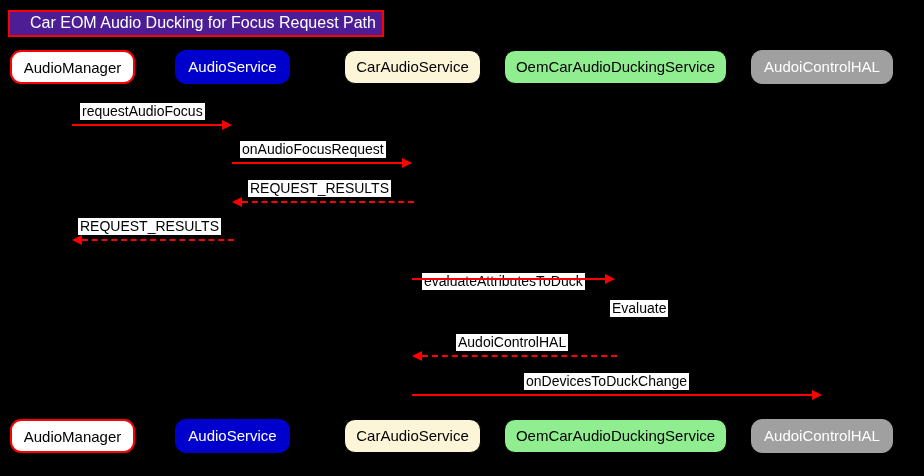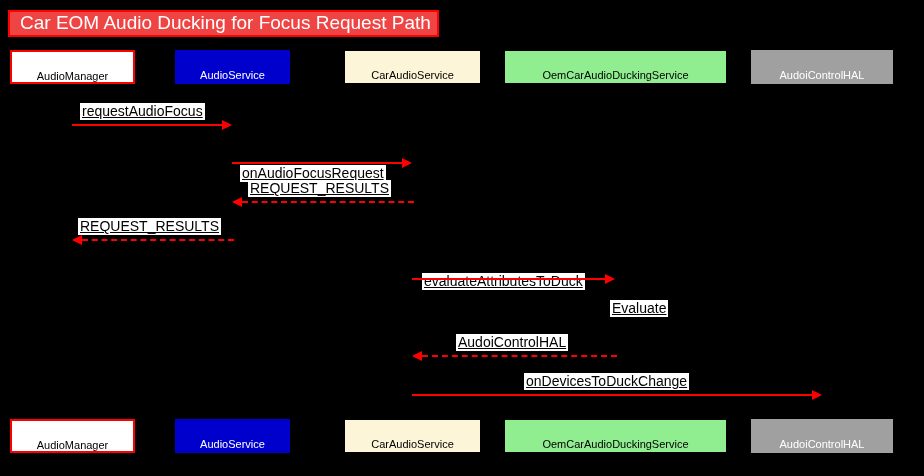--- a/index.html
+++ b/index.html
@@ -12,52 +12,52 @@
     width: 924px;
     height: 476px;
     background: #000000;
     font-family: "Liberation Sans", sans-serif;
     overflow: hidden;
   }
   .title-box {
     position: absolute;
     left: 8px;
     top: 10px;
-    padding: 3px 6px 4px 10px;
-    background: #ef4444;
+    padding: 3px 6px 4px 20px;
+    background: #4c1d95;
     border: 2px solid #ff0000;
     color: #ffffff;
-    font-size: 19px;
+    font-size: 16px;
     line-height: 16px;
     white-space: nowrap;
   }
   .lifeline-box {
     position: absolute;
     box-sizing: border-box;
-    padding: 8px 10px;
+    padding: 0 10px;
     height: 34px;
     line-height: 32px;
-    font-size: 11px;
+    font-size: 15px;
     white-space: nowrap;
     text-align: center;
+    border-radius: 11px;
   }
   .lifeline-line {
     position: absolute;
     width: 0;
     border-left: 1px solid #000000;
   }
   .msg-label {
     position: absolute;
     background: #ffffff;
     color: #000000;
     font-size: 14px;
     line-height: 17px;
     padding: 0 2px;
     white-space: nowrap;
-    text-decoration: underline;
   }
   .arrow-line {
     position: absolute;
     height: 0;
     border-top: 2px solid #ff0000;
   }
   .arrow-line.dashed {
     border-top: 2px dashed #ff0000;
   }
   .arrow-head {
@@ -104,21 +104,21 @@
   <div class="lifeline-box" style="left:751px; top:50px; width:142px; background:#a0a0a0; border:1px solid #a0a0a0; color:#ffffff;">
     <span>AudoiControlHAL</span>
   </div>
 
   
   <div class="msg-label" style="left:80px; top:103px;">requestAudioFocus</div>
   <div class="arrow-line" style="left:72px; top:124px; width:152px;"></div>
   <div class="arrow-head right" style="left:222px; top:120px;"></div>
 
   
-  <div class="msg-label" style="left:240px; top:141px;margin-top:24px;">onAudioFocusRequest</div>
+  <div class="msg-label" style="left:240px; top:141px;">onAudioFocusRequest</div>
   <div class="arrow-line" style="left:232px; top:162px; width:172px;"></div>
   <div class="arrow-head right" style="left:402px; top:158px;"></div>
 
    AudioService --&gt;
   <div class="msg-label" style="left:248px; top:180px;">REQUEST_RESULTS</div>
   <div class="arrow-line dashed" style="left:242px; top:201px; width:172px;"></div>
   <div class="arrow-head left" style="left:232px; top:197px;"></div>
 
    AudioManager --&gt;
   <div class="msg-label" style="left:78px; top:218px;">REQUEST_RESULTS</div>

